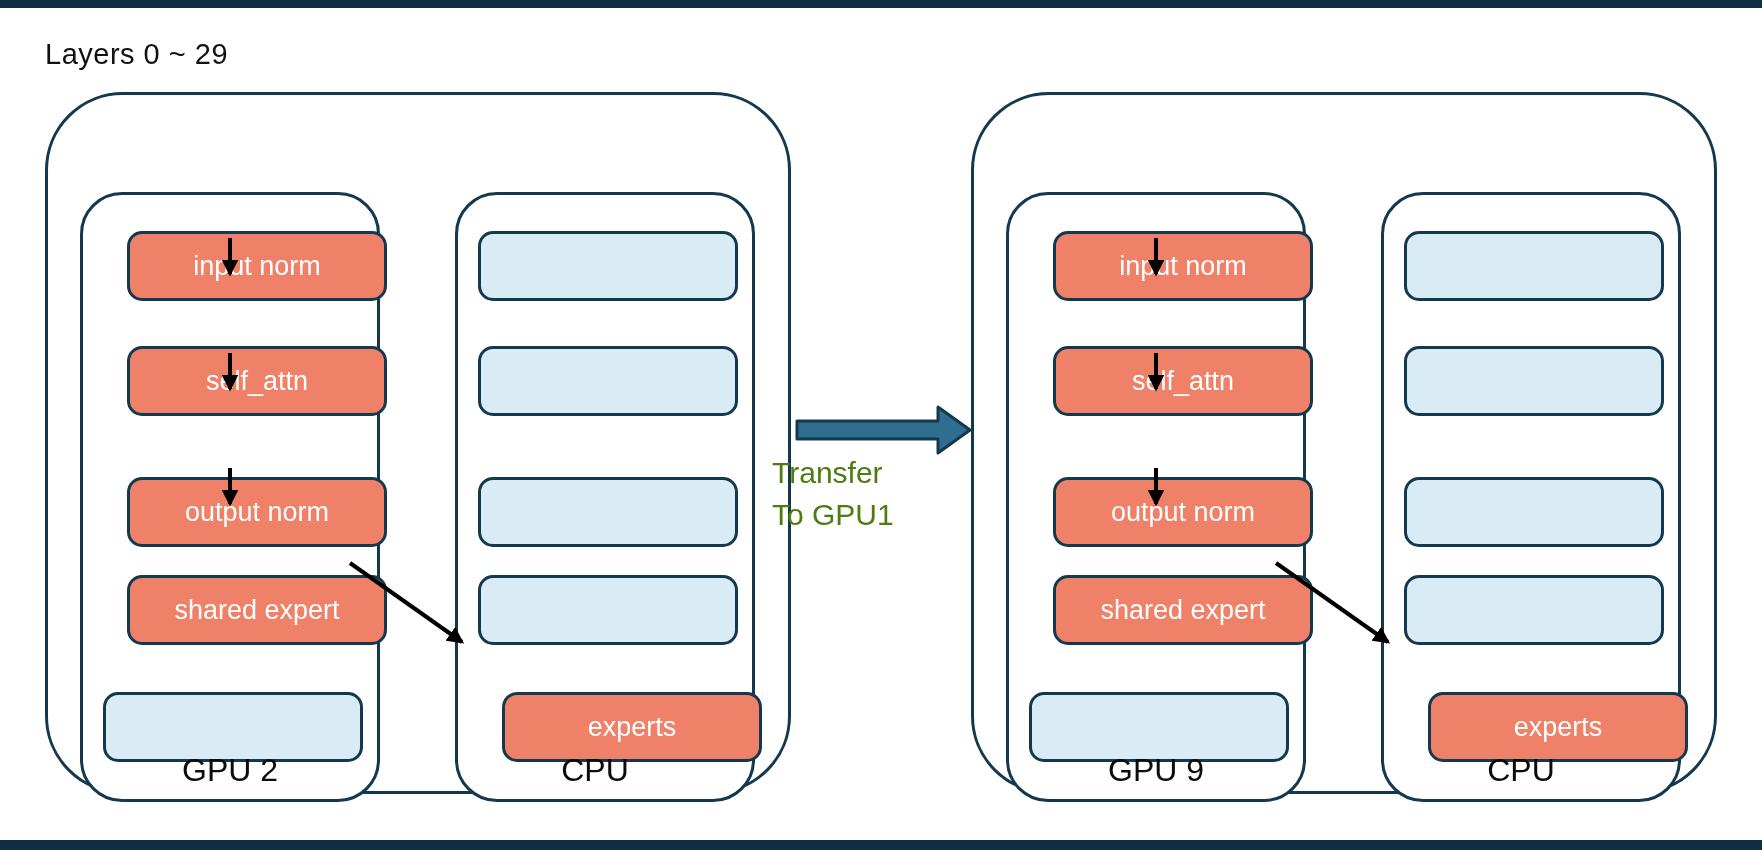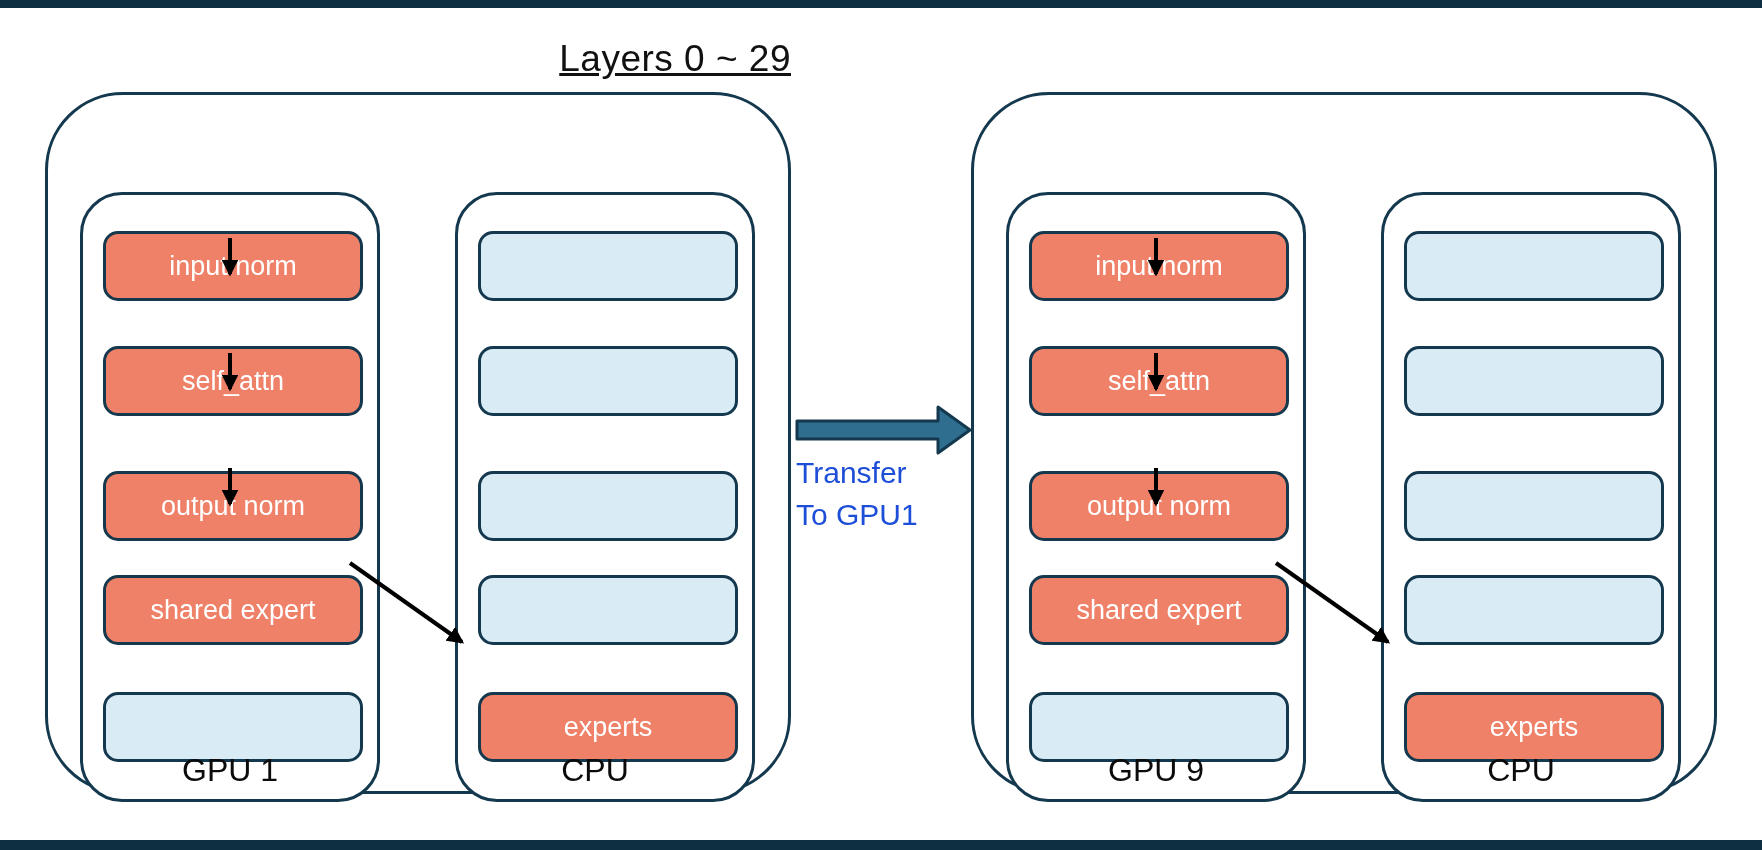--- a/index.html
+++ b/index.html
@@ -9,22 +9,22 @@
   }
   .edge-bar{position:absolute;left:0;width:1762px;background:#0e2f42;}
   .edge-bar.top{top:0;height:8px;}
   .edge-bar.bottom{bottom:0;height:10px;}
 
   .group{position:absolute;top:30px;width:746px;height:790px;}
   .group.left{left:45px;}
   .group.right{left:971px;}
 
   .group-title{
-    position:absolute;top:8px;left:0;width:100%;text-align:right;
-    font-size:37px;color:#111111;letter-spacing:.5px;text-decoration:underline;
+    position:absolute;top:8px;left:0;width:100%;text-align:left;
+    font-size:29px;color:#111111;letter-spacing:.5px;
   }
   .outer-box{
     position:absolute;top:62px;left:0;width:746px;height:702px;
     border:3.5px solid #14384E;border-radius:78px;background:#ffffff;
     box-sizing:border-box;
   }
   .inner-box{
     position:absolute;top:162px;width:300px;height:610px;
     border:3.5px solid #14384E;border-radius:42px;background:#ffffff;
     box-sizing:border-box;
@@ -33,34 +33,34 @@
   .inner-box{top:162px;}
   .inner-box.gpu{left:35px;}
   .inner-box.cpu{left:410px;}
 
   .node{
     position:absolute;left:20px;width:260px;height:70px;
     border:3.5px solid #14384E;border-radius:15px;box-sizing:border-box;
     display:flex;align-items:center;justify-content:center;
     font-size:27px;color:#ffffff;
   }
-  .node.salmon{background:#EE8168;}
+  .node.salmon{background:#EE8168;margin-left:24px;}
   .node.blue{background:#D9EBF4;}
-  .n1{top:36px}.n2{top:151px}.n3{top:276px}.n4{top:380px}.n5{top:497px}
+  .n1{top:36px}.n2{top:151px}.n3{top:282px}.n4{top:380px}.n5{top:497px}
 
   .col-label{
     position:absolute;top:722px;width:300px;text-align:center;
     font-size:32px;color:#0b0b0b;
   }
   .col-label.gpu{left:35px;}
   .col-label.cpu{left:400px;}
 
   .transfer-label{
-    position:absolute;left:796px;top:452px;
-    font-size:30px;color:#1d4ed8;line-height:1.4;
+    position:absolute;left:772px;top:452px;
+    font-size:30px;color:#4d7c0f;line-height:1.4;
   }
 
   svg.arrows{position:absolute;left:0;top:0;width:1762px;height:850px;pointer-events:none;}
 </style>
 </head>
 <body>
 
 <div>
 
   <div class="edge-bar top"></div>
@@ -79,21 +79,21 @@
     </div>
 
     <div class="inner-box cpu">
       <div class="node blue n1"></div>
       <div class="node blue n2"></div>
       <div class="node blue n3"></div>
       <div class="node blue n4"></div>
       <div class="node salmon n5">experts</div>
     </div>
 
-    <div class="col-label gpu">GPU 1</div>
+    <div class="col-label gpu">GPU 2</div>
     <div class="col-label cpu">CPU</div>
   </div>
 
   <div class="group right">
     <div class="outer-box"></div>
 
     <div class="inner-box gpu">
       <div class="node salmon n1">input norm</div>
       <div class="node salmon n2">self_attn</div>
       <div class="node salmon n3">output norm</div>

